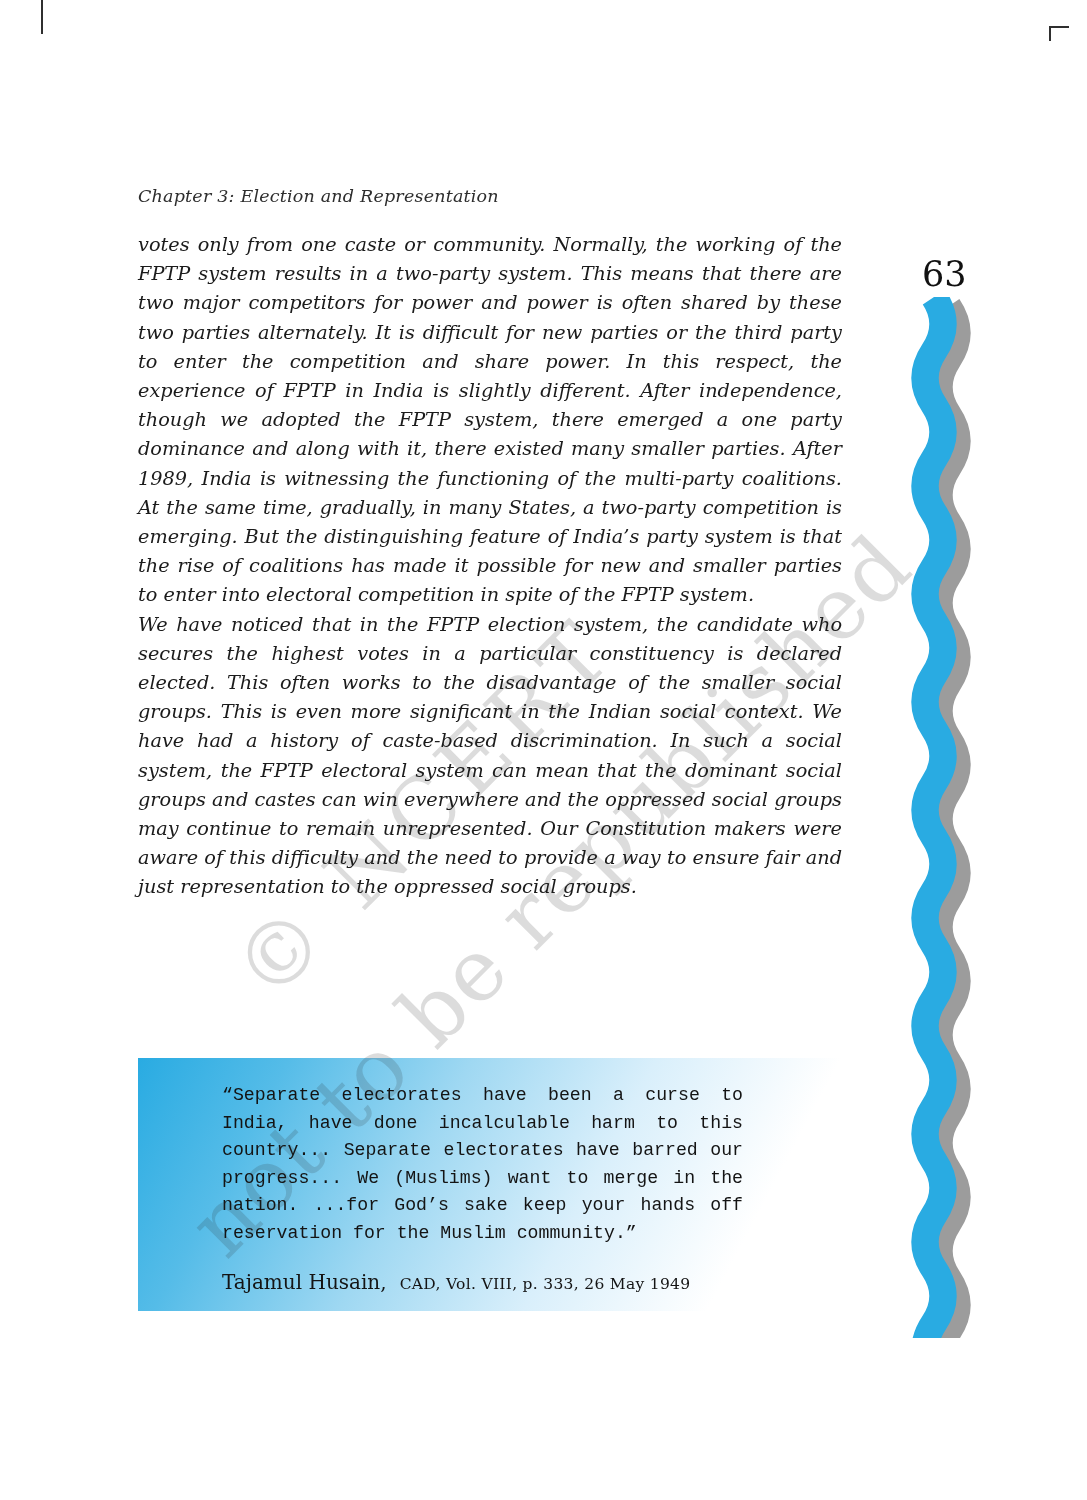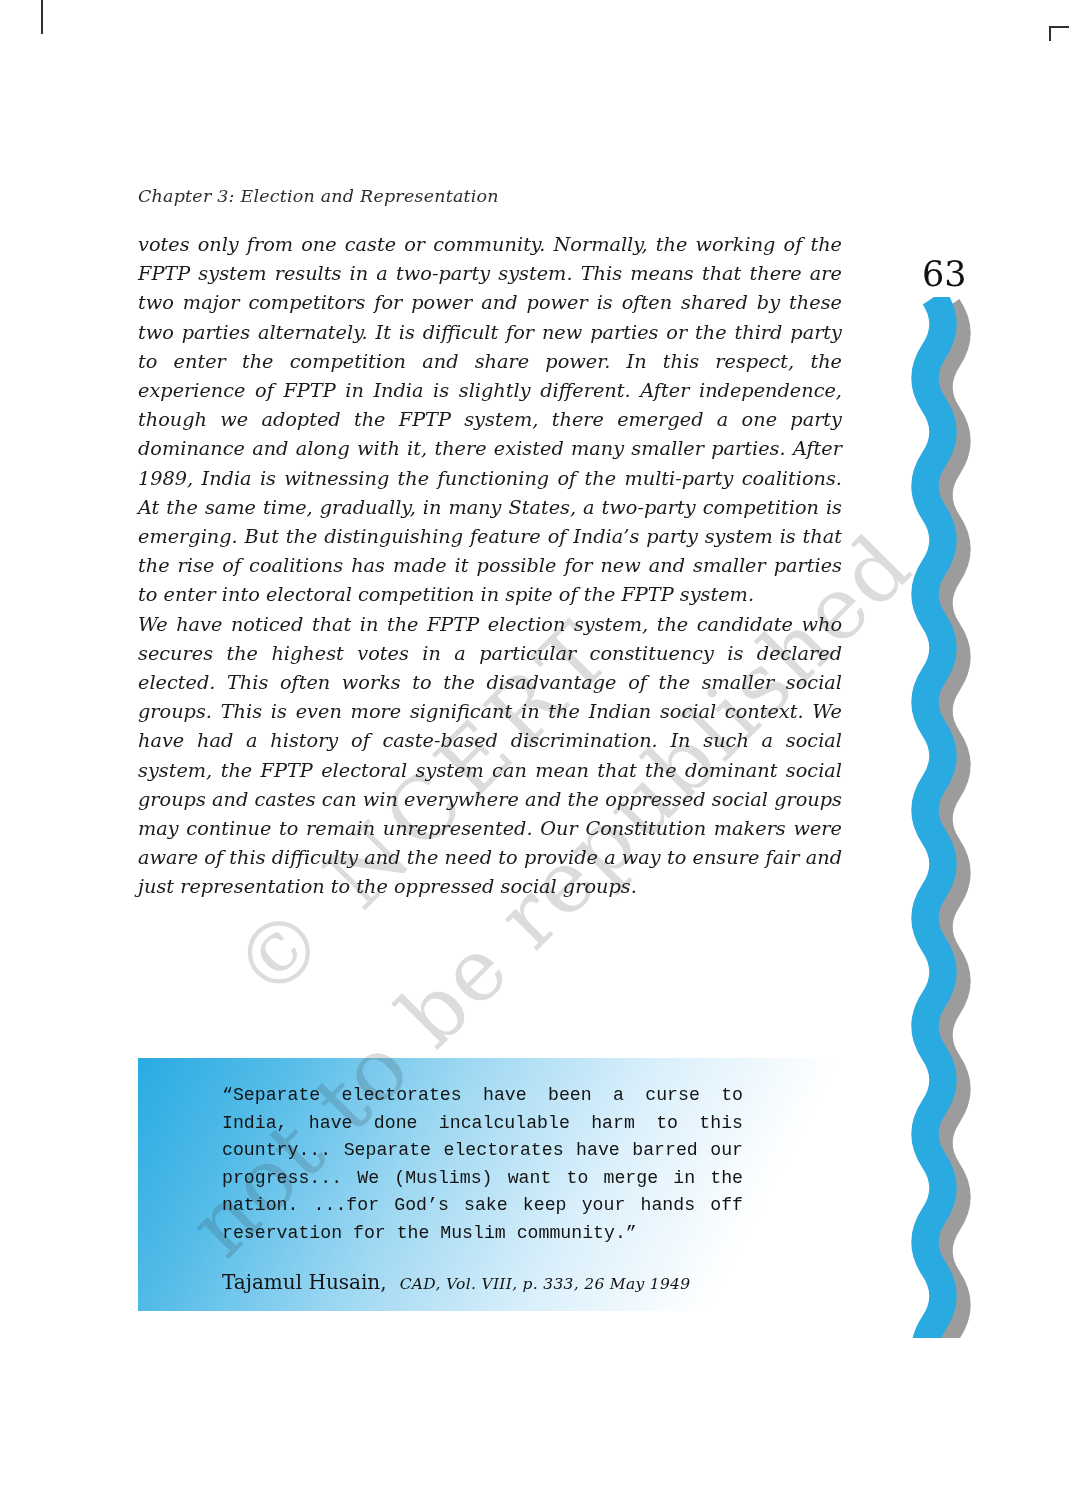--- a/index.html
+++ b/index.html
@@ -42,21 +42,21 @@
   .quote-box {
     position:absolute; left:138px; top:1058px; width:703px; height:253px;
     background:linear-gradient(118deg, #29abe2 0%, #55bce8 18%, #9fd8f2 40%, #d9effb 62%, #ffffff 84%);
   }
   .quote-text {
     padding:24px 98px 0 84px; font-size:18.2px; line-height:27.6px;
     text-align:justify; color:#141414;font-family:Liberation Mono, monospace;
   }
   .attribution { padding:22px 98px 0 84px; color:#141414; }
   .att-name { font-size:20px; }
-  .att-src  { font-size:15.5px; margin-left:8px; letter-spacing:0.3px;font-style:italic; }
+  .att-src  { font-size:15.5px; margin-left:8px; letter-spacing:0.3px; }
 
   .watermark {
     position:absolute; left:17px; top:743px; width:920px;
     transform:rotate(-45deg); transform-origin:50% 50%;
     color:rgba(40,40,40,0.16); text-align:center; pointer-events:none;
     font-family:"DejaVu Serif", serif; z-index:5;
   }
   .watermark .wl1 { font-size:86px; letter-spacing:8px; line-height:88px; }
   .watermark .wl2 { font-size:86px; letter-spacing:2px; line-height:88px; margin-top:62px; white-space:nowrap; }
 

